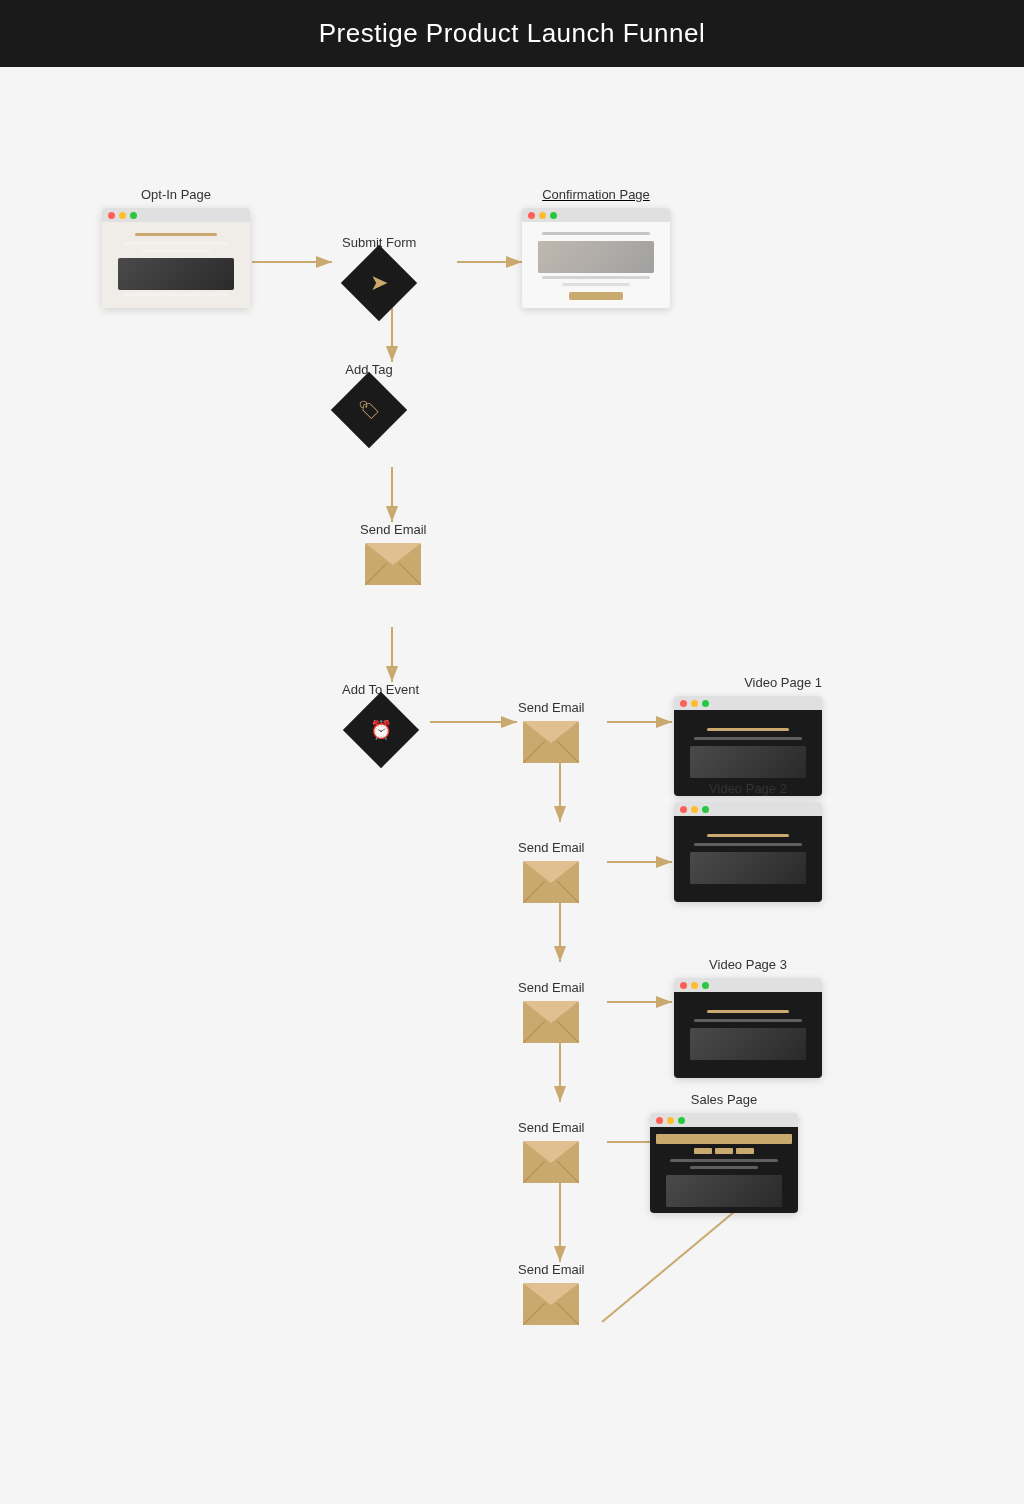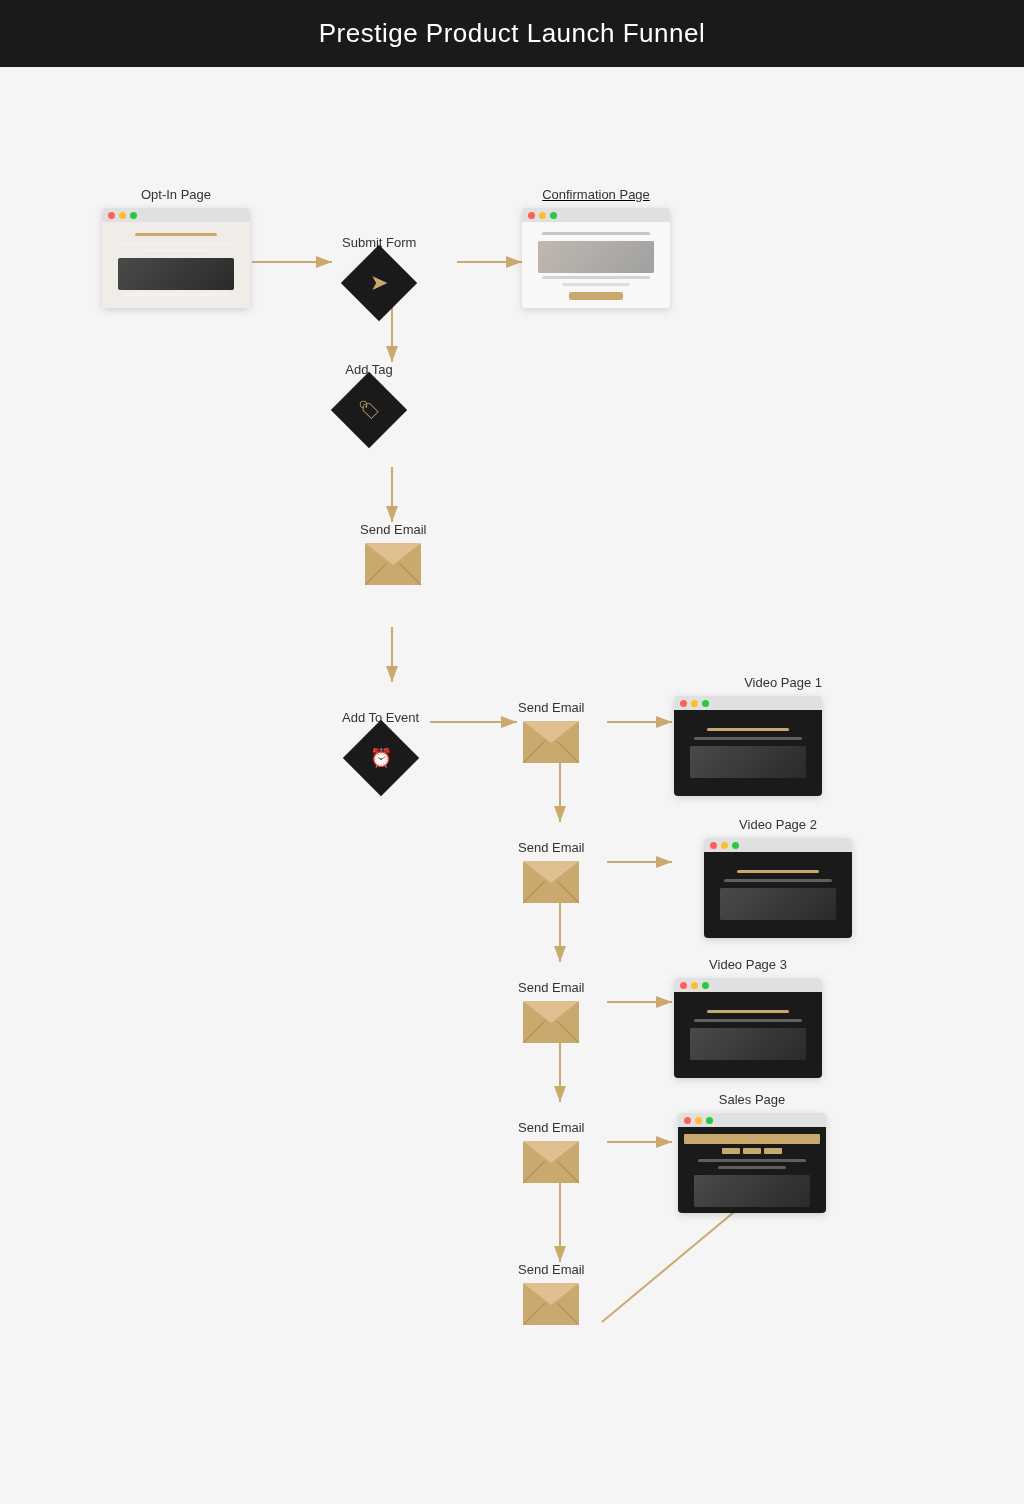--- a/index.html
+++ b/index.html
@@ -281,21 +281,21 @@
     <div class="node" style="left:298px; top:415px;">
       <div class="node-label">Send Email</div>
       <svg class="envelope-icon" viewBox="0 0 56 42">
         <rect x="0" y="0" width="56" height="42" rx="2" fill="#c9a96e"></rect>
         <polygon points="0,0 28,22 56,0" fill="#e0bf90"></polygon>
         <line x1="0" y1="42" x2="22" y2="20" stroke="#b89458" stroke-width="1.5"></line>
         <line x1="56" y1="42" x2="34" y2="20" stroke="#b89458" stroke-width="1.5"></line>
       </svg>
     </div>
 
-    <div class="node" style="left:280px; top:575px;margin-top:28px;">
+    <div class="node" style="left:280px; top:575px;">
       <div class="node-label">Add To Event</div>
       <div class="icon-diamond">
         <span class="inner" style="font-size:18px;">⏰</span>
       </div>
     </div>
 
     <div class="node" style="left:456px; top:593px;">
       <div class="node-label">Send Email</div>
       <svg class="envelope-icon" viewBox="0 0 56 42">
         <rect x="0" y="0" width="56" height="42" rx="2" fill="#c9a96e"></rect>
@@ -326,21 +326,21 @@
     <div class="node" style="left:456px; top:733px;">
       <div class="node-label">Send Email</div>
       <svg class="envelope-icon" viewBox="0 0 56 42">
         <rect x="0" y="0" width="56" height="42" rx="2" fill="#c9a96e"></rect>
         <polygon points="0,0 28,22 56,0" fill="#e0bf90"></polygon>
         <line x1="0" y1="42" x2="22" y2="20" stroke="#b89458" stroke-width="1.5"></line>
         <line x1="56" y1="42" x2="34" y2="20" stroke="#b89458" stroke-width="1.5"></line>
       </svg>
     </div>
 
-    <div class="node" style="left:612px; top:710px;margin-left:30px;">
+    <div class="node" style="left:612px; top:674px;">
       <div class="page-label">Video Page 2</div>
       <div class="page-thumb">
         <div class="thumb-bar">
           <div class="thumb-dot red"></div>
           <div class="thumb-dot yellow"></div>
           <div class="thumb-dot green"></div>
         </div>
         <div class="thumb-content">
           <div class="thumb-gold-bar"></div>
           <div class="thumb-text-line"></div>
@@ -382,21 +382,21 @@
     <div class="node" style="left:456px; top:1013px;">
       <div class="node-label">Send Email</div>
       <svg class="envelope-icon" viewBox="0 0 56 42">
         <rect x="0" y="0" width="56" height="42" rx="2" fill="#c9a96e"></rect>
         <polygon points="0,0 28,22 56,0" fill="#e0bf90"></polygon>
         <line x1="0" y1="42" x2="22" y2="20" stroke="#b89458" stroke-width="1.5"></line>
         <line x1="56" y1="42" x2="34" y2="20" stroke="#b89458" stroke-width="1.5"></line>
       </svg>
     </div>
 
-    <div class="node" style="left:604px; top:985px;padding-left:12px;">
+    <div class="node" style="left:576px; top:985px;padding-left:12px;">
       <div class="page-label">Sales Page</div>
       <div class="page-thumb sales">
         <div class="thumb-bar">
           <div class="thumb-dot red"></div>
           <div class="thumb-dot yellow"></div>
           <div class="thumb-dot green"></div>
         </div>
         <div class="thumb-content">
           <div class="sales-gold-header"></div>
           <div style="display:flex; gap:3px; margin-bottom:3px;">

